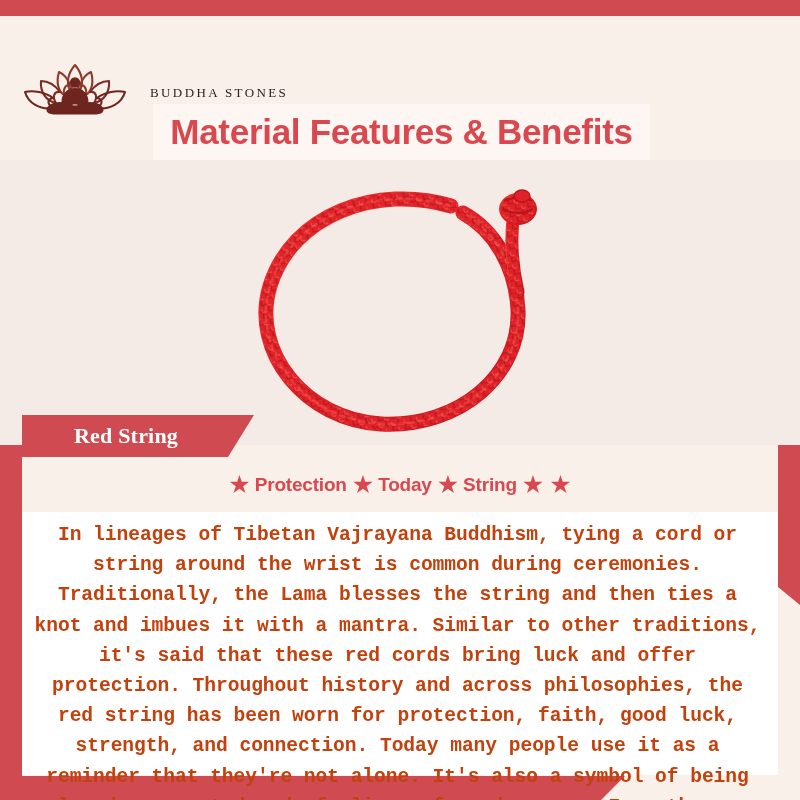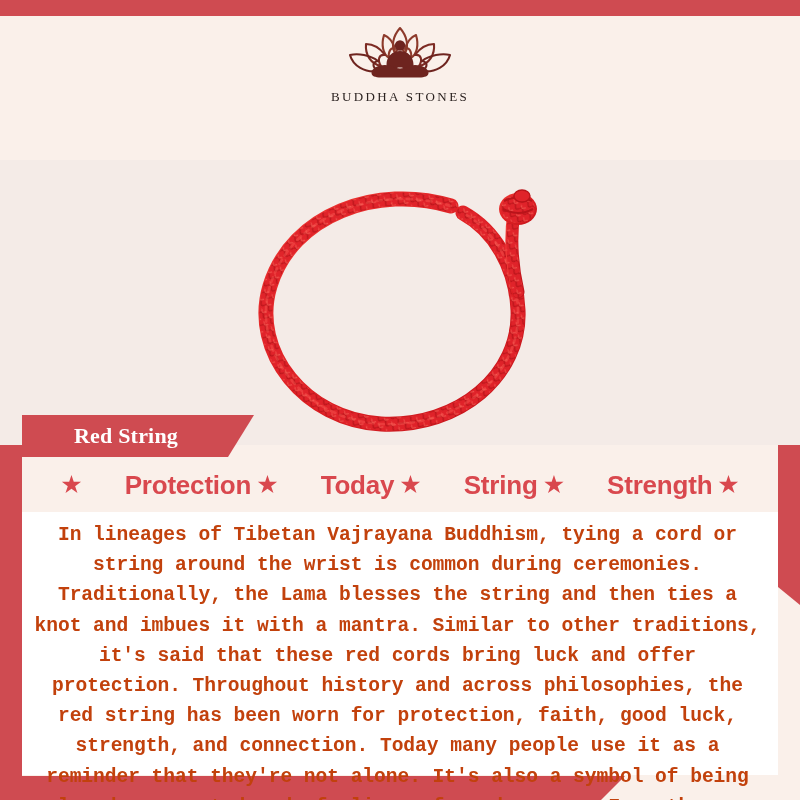--- a/index.html
+++ b/index.html
@@ -55,21 +55,21 @@
     clip-path: polygon(0 0, 100% 0, calc(100% - 24px) 100%, 0 100%);
   }
 
   
   .header {
     position: absolute;
     left: 0; top: 16px;
     width: 800px; height: 144px;
     background: #faf0ea;
     display: flex;
-    flex-direction: column;
+    flex-direction: row;
     align-items: center;
     justify-content: flex-start;
     padding-top: 6px;
   }
   .logo-mark { width: 150px; height: 64px; display: block; }
   .logo-wordmark {
     margin-top: 3px;
     font-family: "Liberation Serif", serif;
     font-size: 13px;
     letter-spacing: 2.4px;
@@ -147,24 +147,23 @@
   }
   .benefit-star {
     color: #d9484e;
     font-size: 25px;
     line-height: 1;
     position: relative;
     top: -1px;
   }
   .benefit-label {
     color: #d9484e;
-    font-size: 26px;
+    font-size: 19px;
     font-weight: bold;
     letter-spacing: -0.2px;
-    margin-left: 38px;
   }
 
   
   .description-panel {
     position: absolute;
     left: 22px; top: 512px;
     width: 756px; height: 263px;
     background: #ffffff;
     padding: 8px 14px 6px 9px;
   }
@@ -202,20 +201,23 @@
       </g>
       <g fill="#6e241f">
         <circle cx="75" cy="23.5" r="5.2"></circle>
         <path d="M75 29 C67 29, 61.5 35, 61.5 42.5 C61.5 46.5, 63 49.5, 65.5 51.5 C67 48, 70.5 45.5, 75 45.5 C79.5 45.5, 83 48, 84.5 51.5 C87 49.5, 88.5 46.5, 88.5 42.5 C88.5 35, 83 29, 75 29 Z"></path>
         <path d="M60 43 C52 43, 46.5 47, 46.5 51 C46.5 54, 50 55.5, 56 55.5 L94 55.5 C100 55.5, 103.5 54, 103.5 51 C103.5 47, 98 43, 90 43 C84 43, 80 46.5, 75 46.5 C70 46.5, 66 43, 60 43 Z"></path>
       </g>
     </svg>
     <div class="logo-wordmark">BUDDHA STONES</div>
   </div>
 
+  <div class="title-banner">
+    <span class="title-text">Material Features &amp; Benefits</span>
+  </div>
 
   <div class="product-stage">
     <svg class="bracelet-svg" viewBox="0 0 380 275" aria-hidden="true">
       <defs>
         <linearGradient id="cordGrad" x1="0" y1="0" x2="1" y2="1">
           <stop offset="0%" stop-color="#ef3a36"></stop>
           <stop offset="50%" stop-color="#de1f22"></stop>
           <stop offset="100%" stop-color="#c3151c"></stop>
         </linearGradient>
         <pattern id="braid" width="9" height="9" patternUnits="userSpaceOnUse" patternTransform="rotate(35)">
@@ -254,21 +256,20 @@
     <span class="benefit">
       <span class="benefit-star">★</span>
       <span class="benefit-label">Today</span>
     </span>
     <span class="benefit">
       <span class="benefit-star">★</span>
       <span class="benefit-label">String</span>
     </span>
     <span class="benefit">
       <span class="benefit-star">★</span>
-      <span class="benefit-label">Strength</span>
     </span>
     <span class="benefit">
       <span class="benefit-star">★</span>
     </span>
   </div>
 
   <div class="description-panel">
     <p class="description-text">In lineages of Tibetan Vajrayana Buddhism, tying a cord or string around the wrist is common during ceremonies. Traditionally, the Lama blesses the string and then ties a knot and imbues it with a mantra. Similar to other traditions, it's said that these red cords bring luck and offer protection. Throughout history and across philosophies, the red string has been worn for protection, faith, good luck, strength, and connection. Today many people use it as a reminder that they're not alone. It's also a symbol of being loved, supported and, feeling safe and secure. For others, it's a prompt to stay positive while facing any adversity.</p>
   </div>
 

